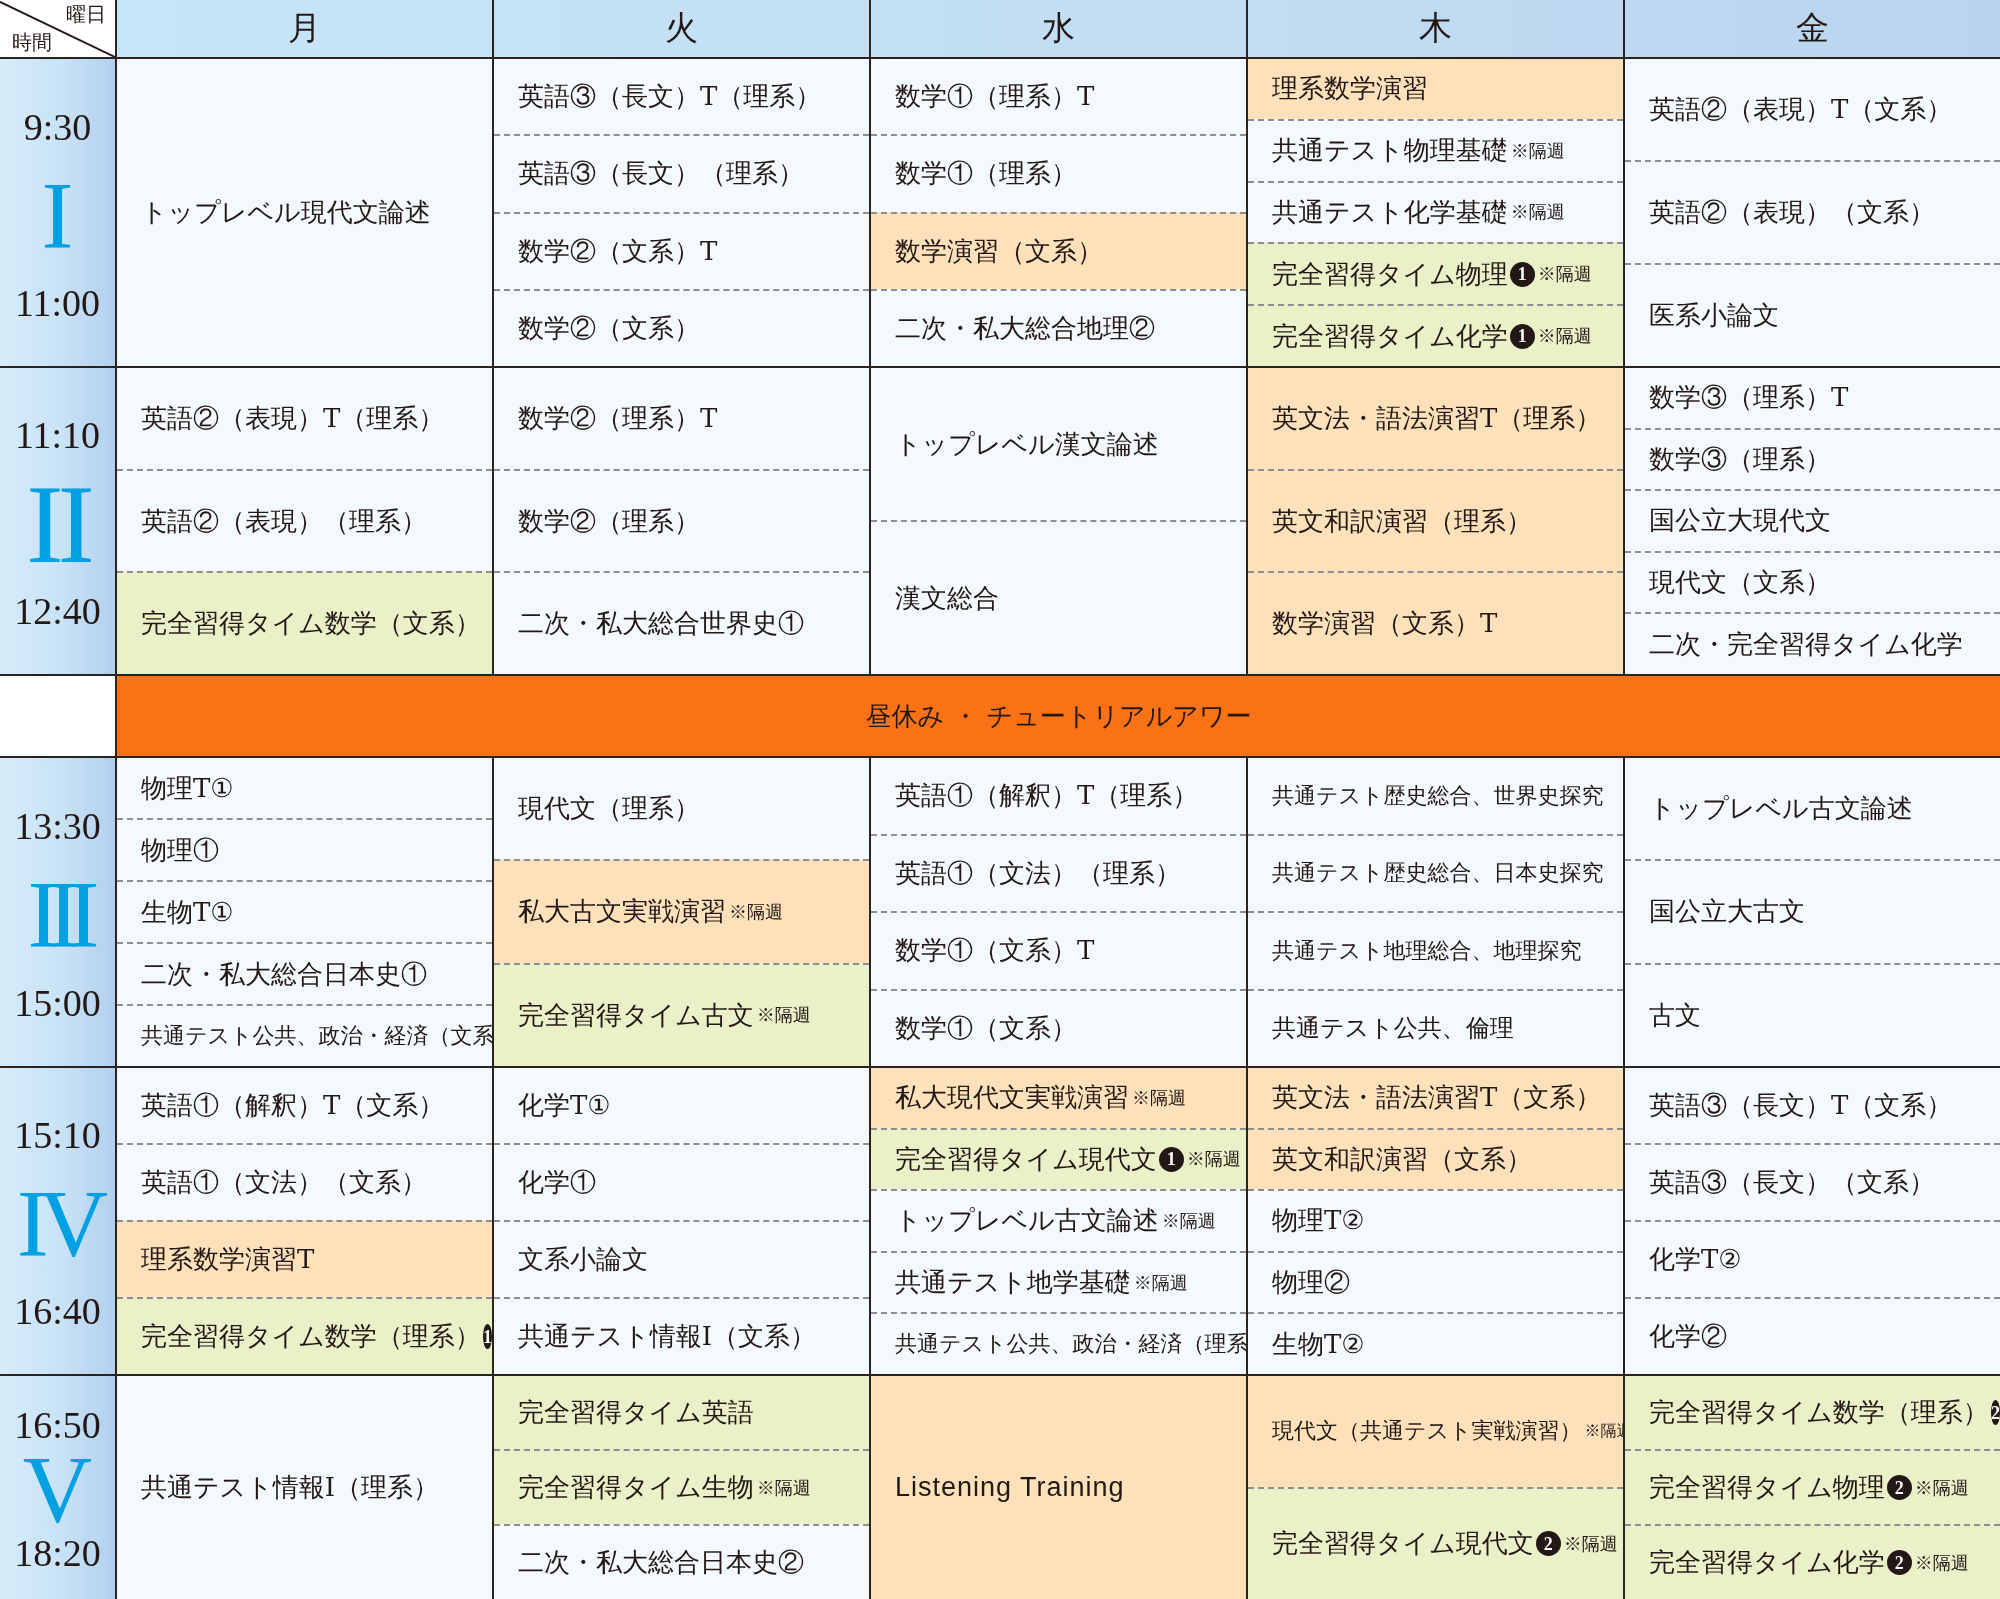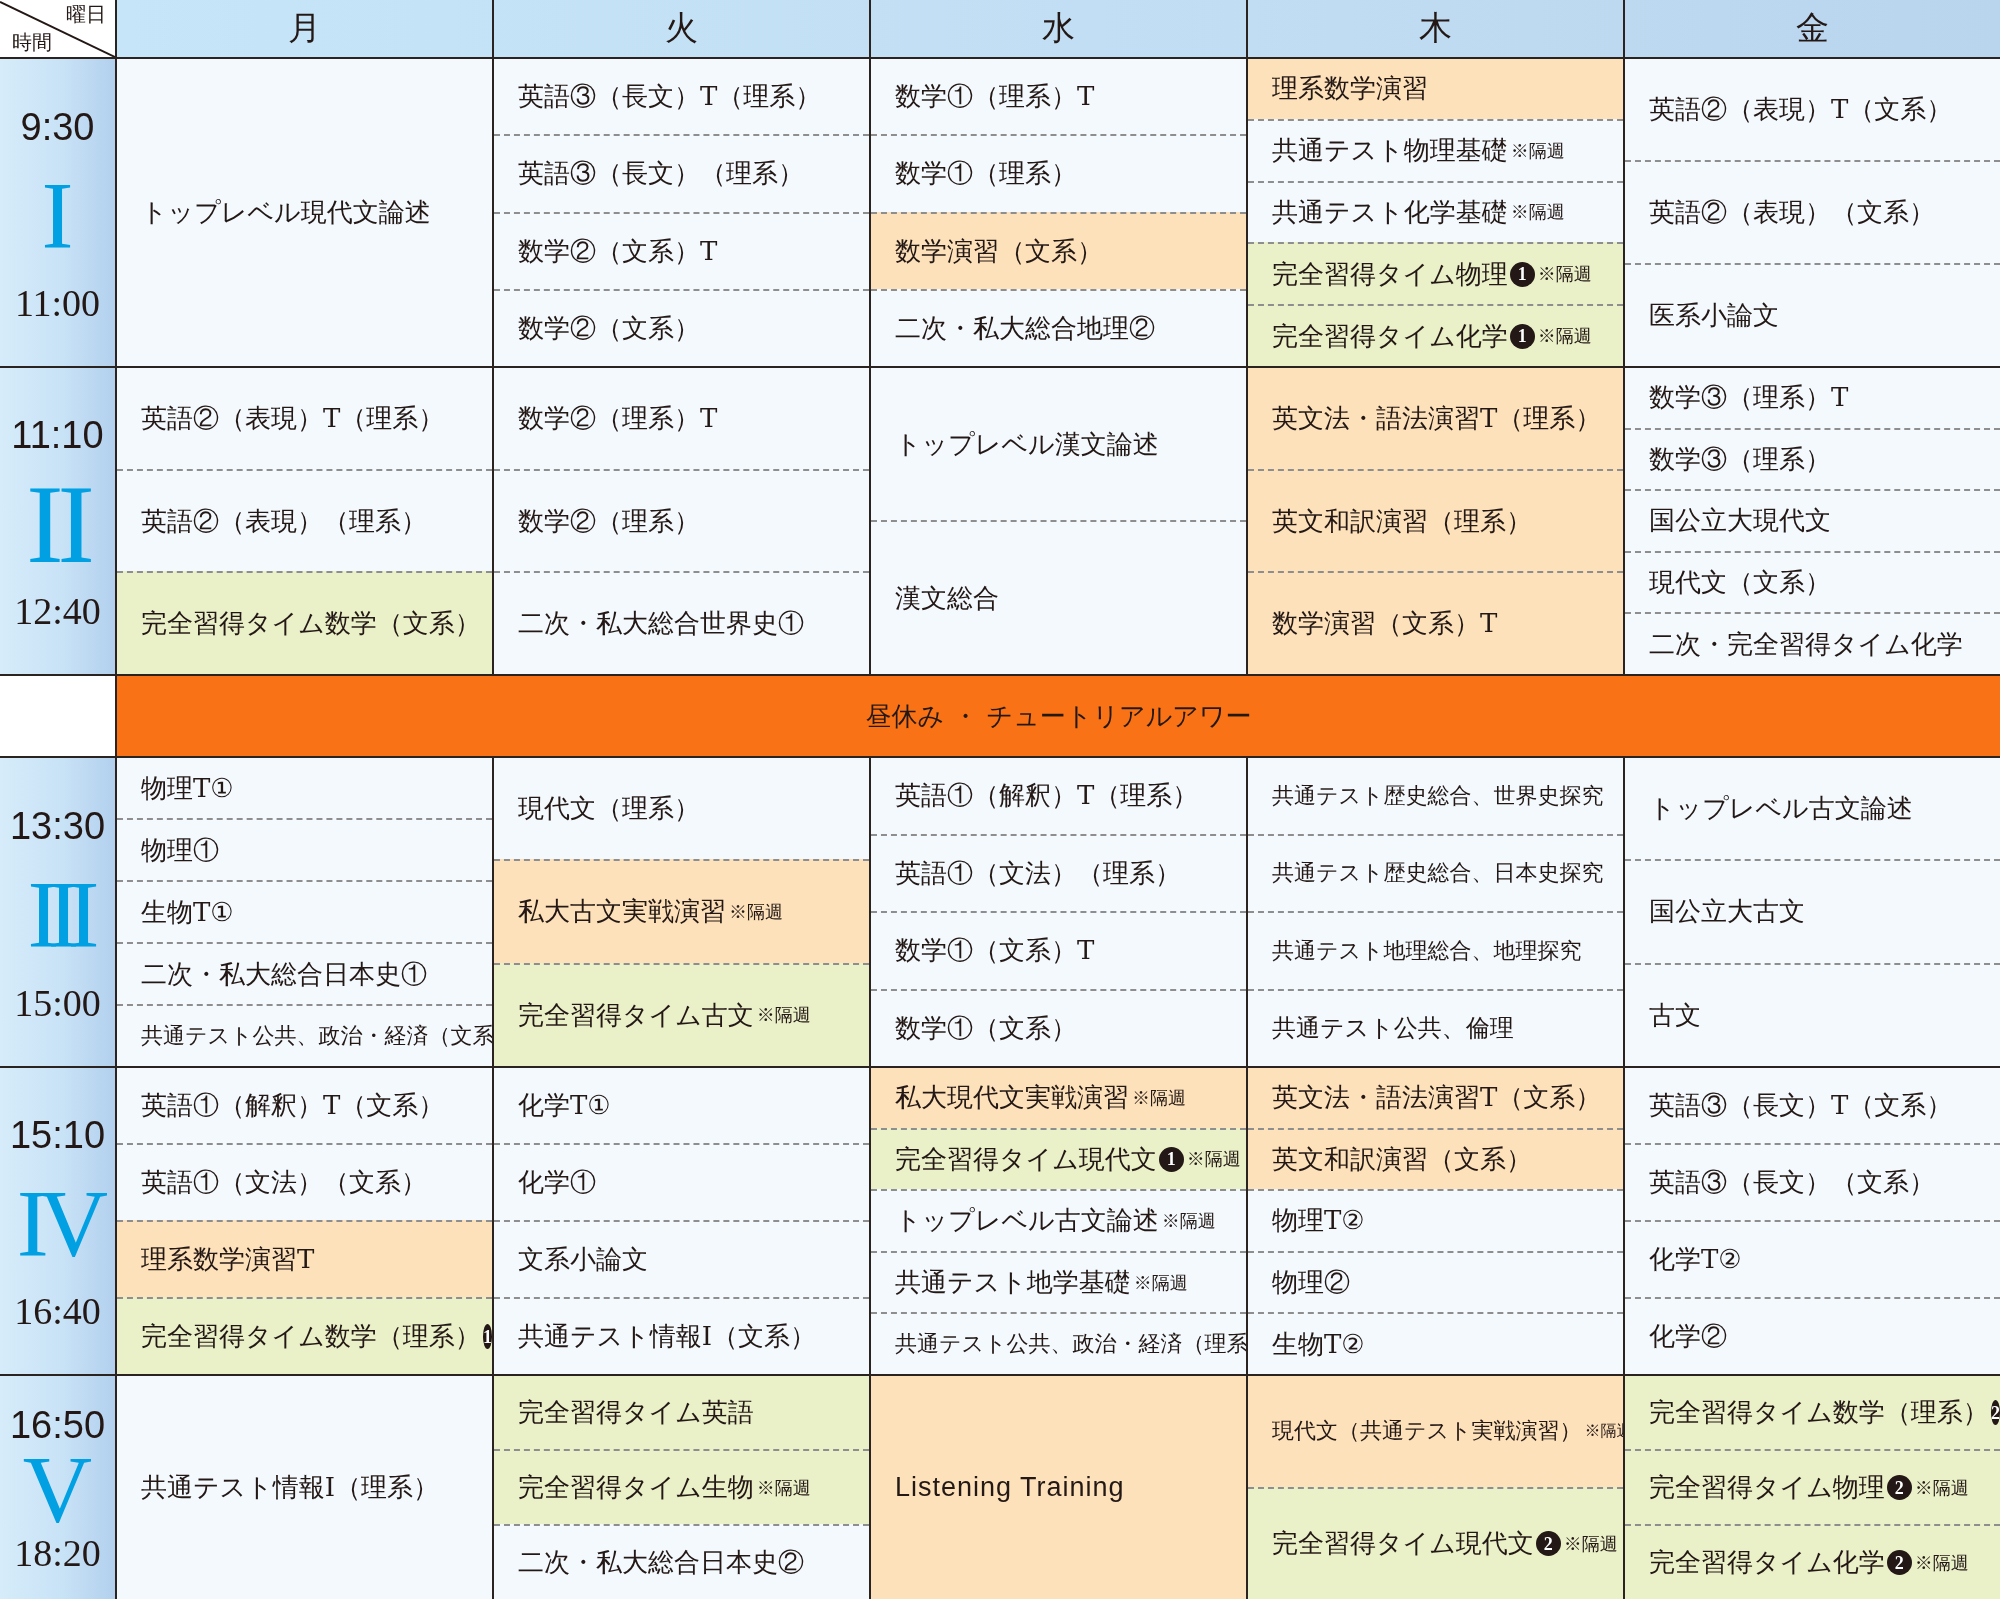--- a/index.html
+++ b/index.html
@@ -10,21 +10,21 @@
   grid-template-rows:57px 309px 308px 82px 310px 308px 225px}
 .hdr-bg{grid-column:2 / 7;grid-row:1;background:linear-gradient(90deg,#C7E5F8 0%,#C0DDF3 60%,#B9D5EE 100%)}
 .corner{grid-column:1;grid-row:1;position:relative;background:#fff}
 .corner svg{position:absolute;left:0;top:0}
 .corner .c-day{position:absolute;right:9px;top:4px;font-size:20px;line-height:1}
 .corner .c-time{position:absolute;left:12px;bottom:5px;font-size:20px;line-height:1}
 .day-hdr{grid-row:1;border-left:2px solid #2b2320;display:flex;align-items:center;justify-content:center;font-size:33px}
 .time-cell{grid-column:1;position:relative;border-top:2px solid #2b2320;
   background:linear-gradient(90deg,#D6ECFA 0%,#C8E2F6 55%,#B2D0EE 100%)}
 .time-cell span{position:absolute;left:50%;transform:translate(-50%,-50%);white-space:nowrap;line-height:1}
-.t-start{top:22%;font-family:Liberation Sans, sans-serif;font-size:38px}
+.t-start{top:22%;font-family:Liberation Serif, serif;font-size:38px}
 .t-end{top:79.5%;font-family:Liberation Serif, serif;font-size:38px}
 .numeral{top:51%;font-family:"Liberation Serif",serif;font-size:96px;color:#00A0E3}
 .n2{font-size:112px;letter-spacing:-6px}
 .n3{letter-spacing:-12px}
 .n4{letter-spacing:-10px}
 .lunch-time{grid-column:1;grid-row:4;background:#fff;border-top:2px solid #2b2320}
 .lunch{grid-column:2 / 7;grid-row:4;background:#f97316;border-top:2px solid #2b2320;border-left:2px solid #2b2320;
   display:flex;align-items:center;justify-content:center;font-size:26px;font-feature-settings:"palt" 1}
 .day-cell{border-left:2px solid #2b2320;border-top:2px solid #2b2320;display:flex;flex-direction:column;background:#F3F9FD;overflow:hidden}
 .slot{flex:1 1 0;display:flex;align-items:center;padding-left:24px;font-size:26px;white-space:nowrap;overflow:hidden;

